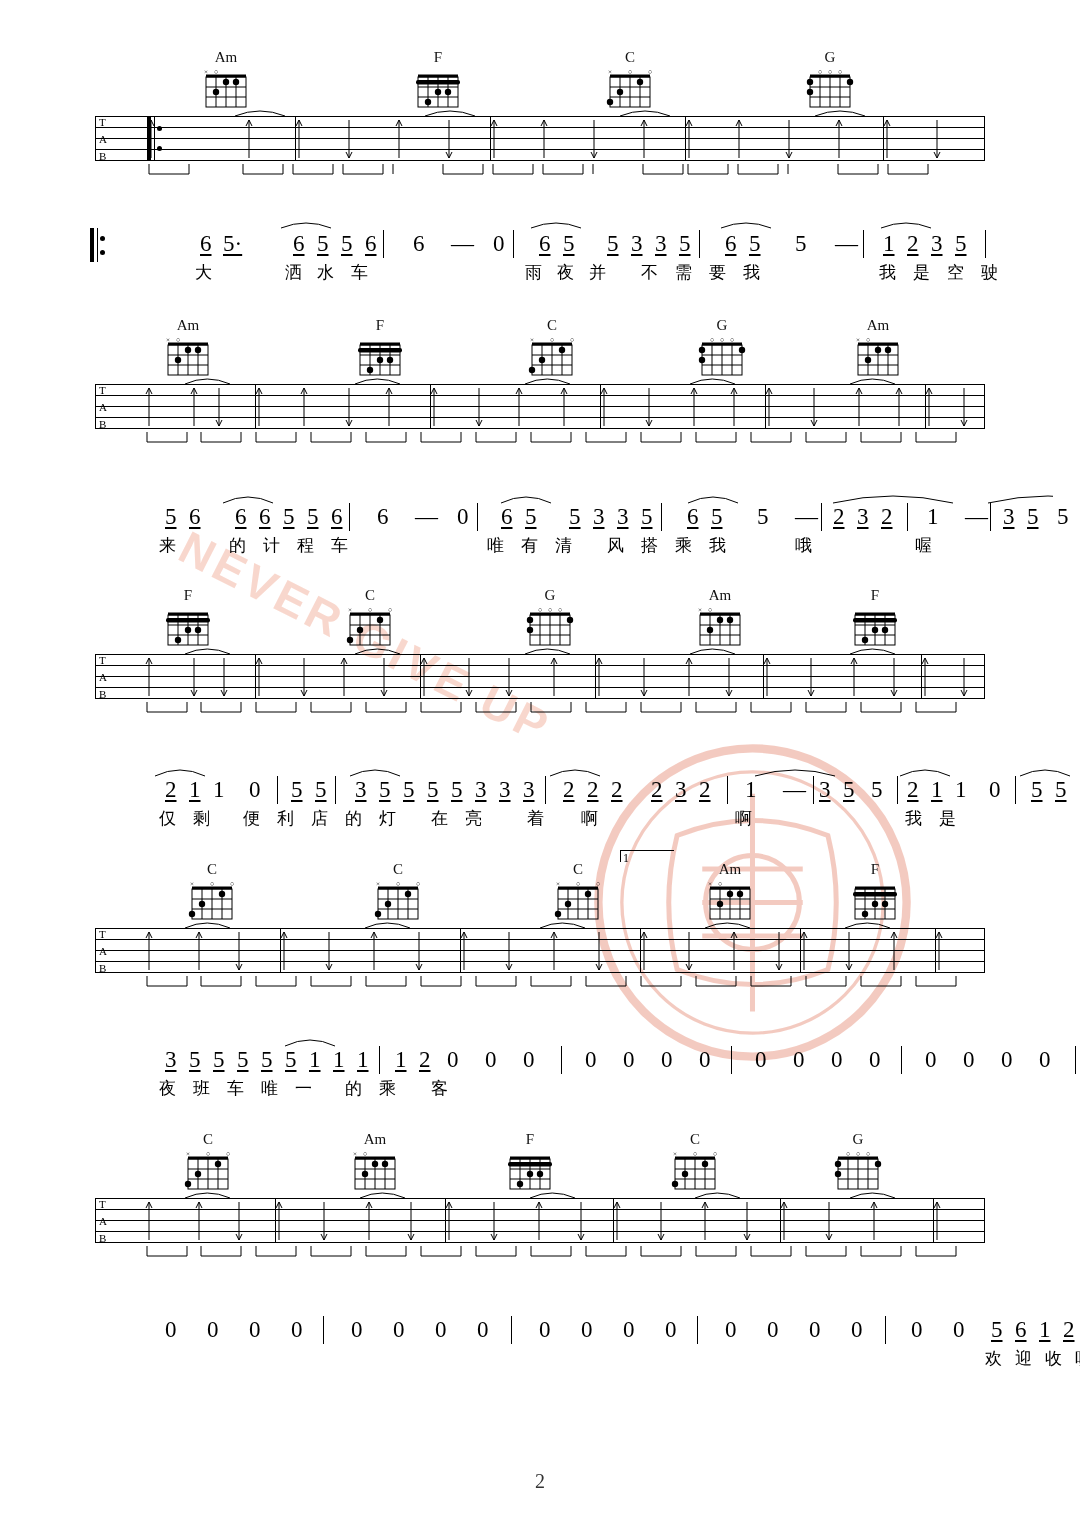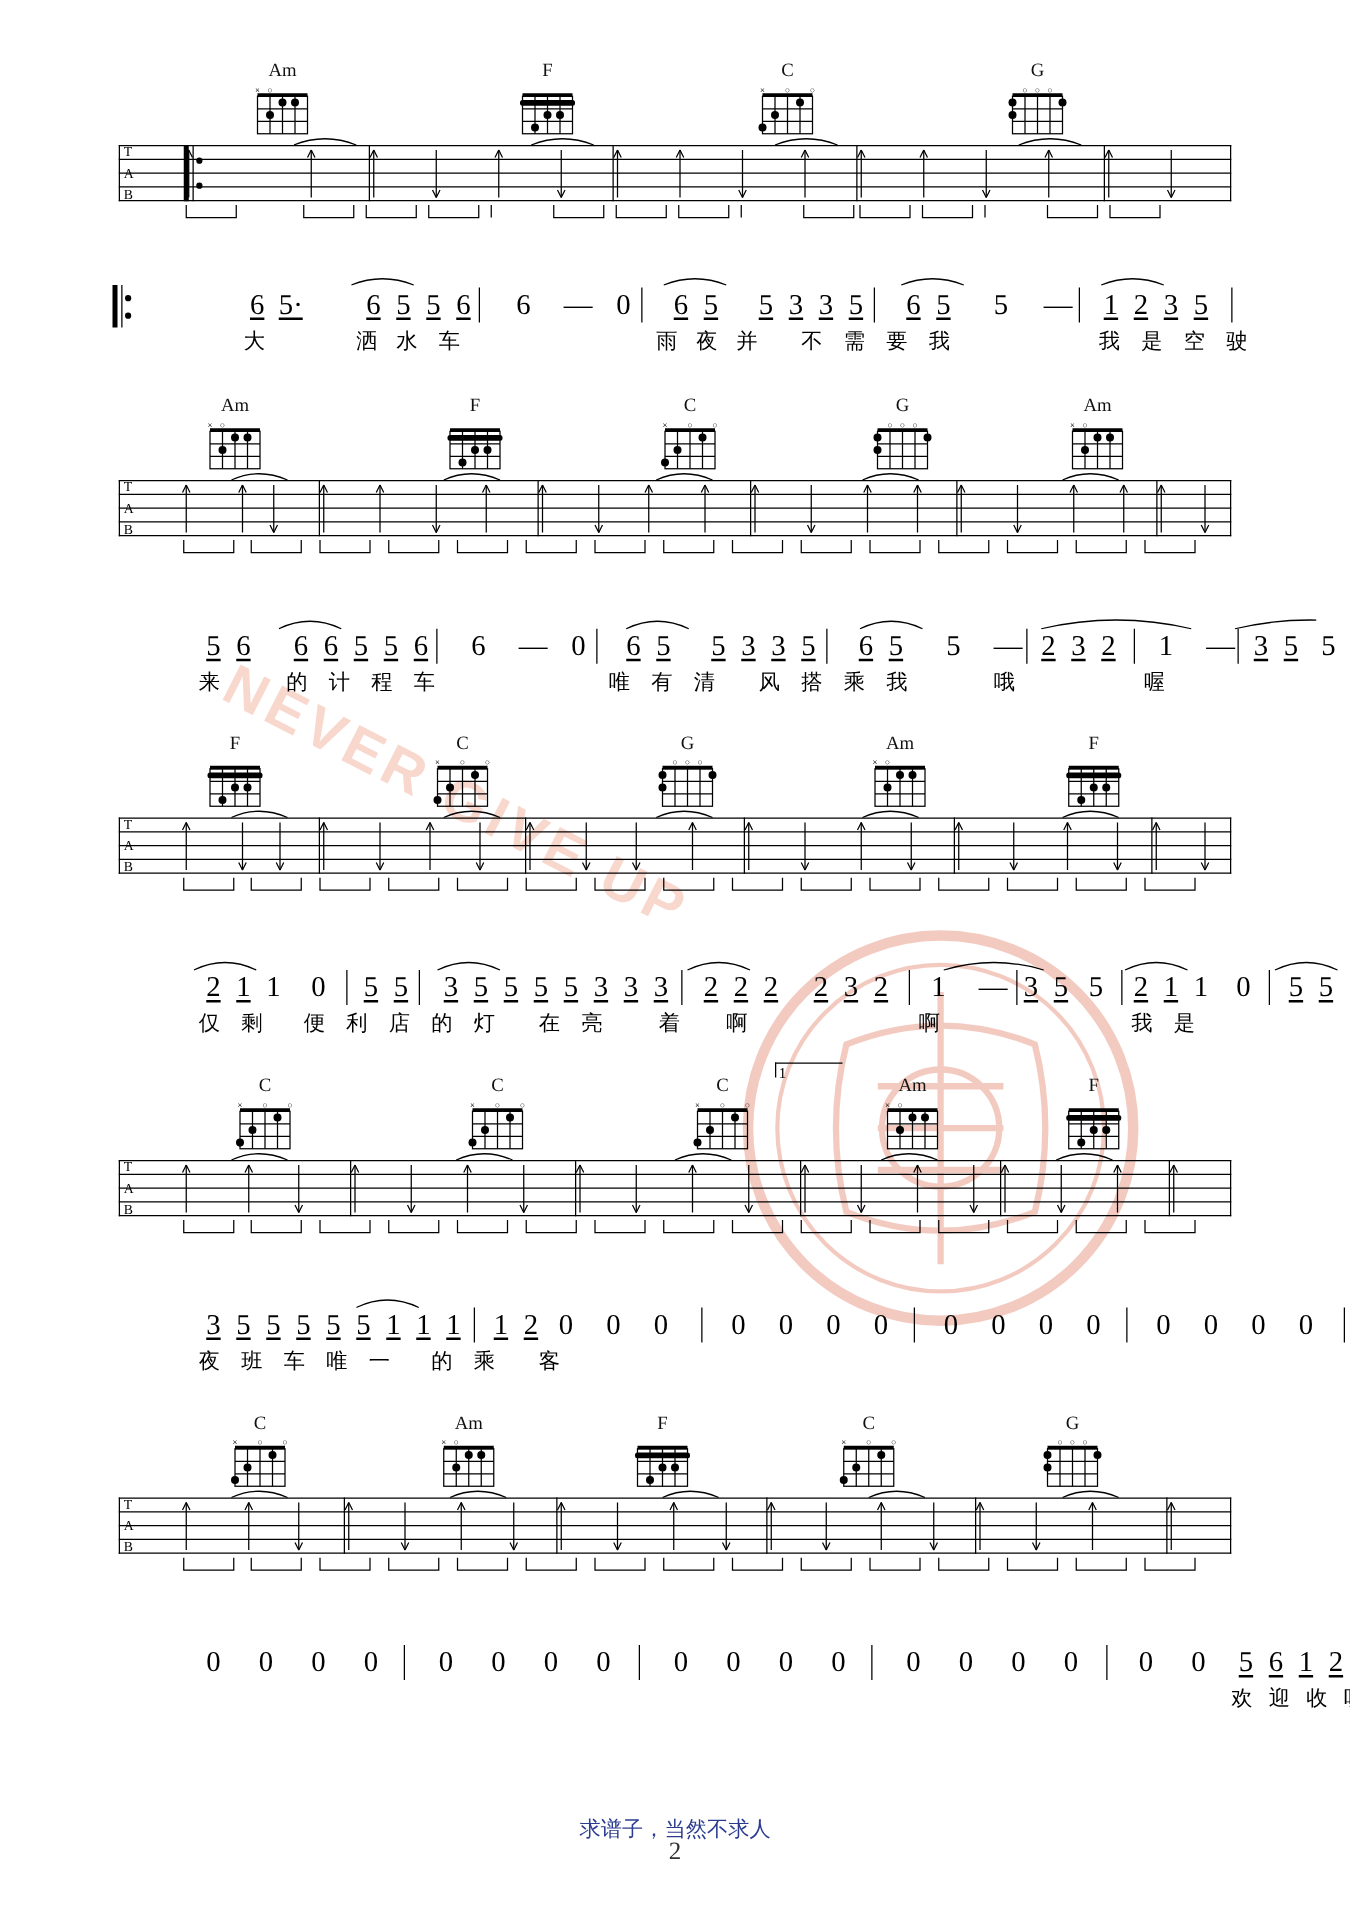--- a/index.html
+++ b/index.html
@@ -1684,17 +1684,16 @@
     <div class="barline" style="left:602px;top:-2px;height:28px;"></div>
     <div class="barline" style="left:790px;top:-2px;height:28px;"></div>
 
     <div class="lyr" style="left:890px;top:32px;">欢</div>
     <div class="lyr" style="left:920px;top:32px;">迎</div>
     <div class="lyr" style="left:950px;top:32px;">收</div>
     <div class="lyr" style="left:980px;top:32px;">听</div>
   </div>
 
   <div class="footer">
-    <div class="slogan">求谱子，当然不求人</div>
   </div>
   <div class="pageno">2</div>
 
 </div>
 
 </body></html>

